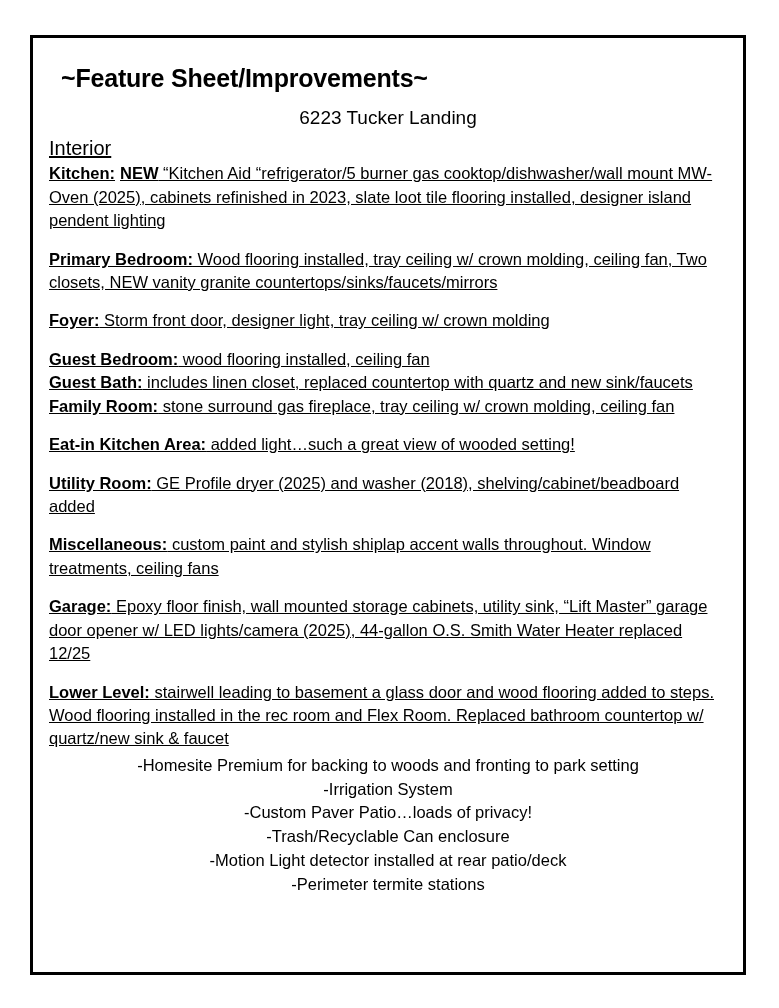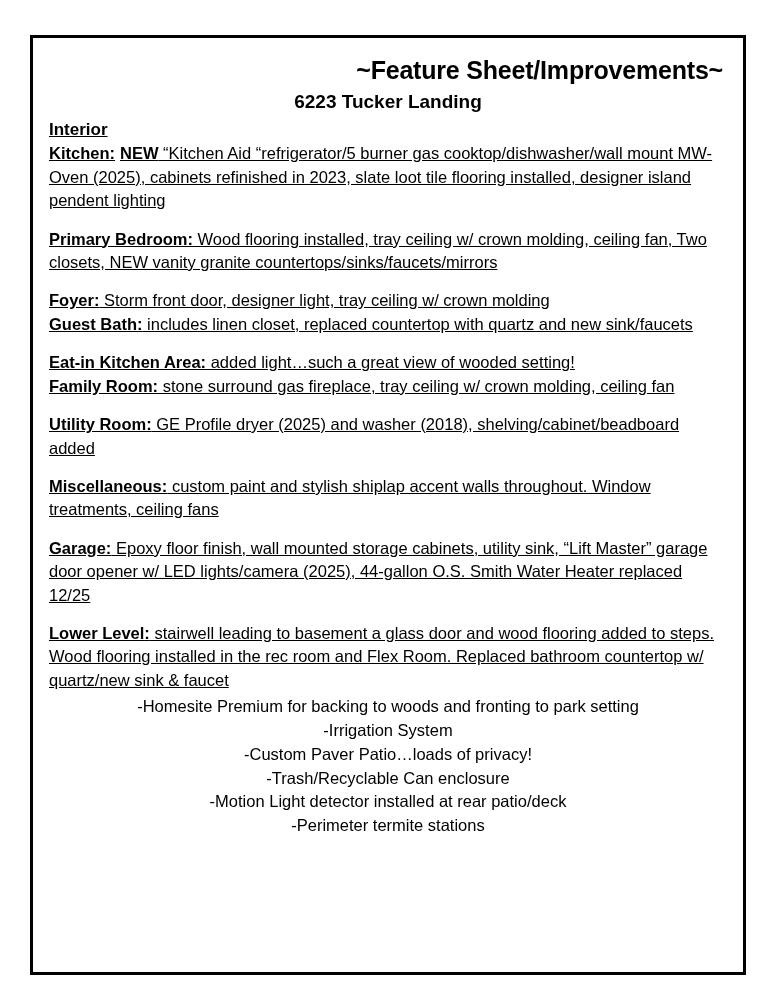--- a/index.html
+++ b/index.html
@@ -23,40 +23,38 @@
     height: 940px;
     border: 3px solid #000000;
     box-sizing: border-box;
     background: #ffffff;
   }
   .inner {
     padding: 14px 16px 0 16px;
     box-sizing: border-box;
   }
   .doc-title {
-    text-align: right;
+    text-align: left;
     font-size: 25px;
     font-weight: bold;
     letter-spacing: -0.2px;
     line-height: 1.15;
-    margin: 4px;
+    margin: 12px;
   }
   .doc-subtitle {
     text-align: center;
     font-size: 19px;
     line-height: 1.4;
     margin: 3px 0 4px 0;
-    font-weight: bold;
   }
   .section-head {
-    font-size: 17px;
+    font-size: 20px;
     text-decoration: underline;
     margin: 2px 0 0 0;
     line-height: 1.35;
-    font-weight: bold;
   }
   .para {
     font-size: 16.5px;
     line-height: 1.42;
     margin: 0 0 0 0;
     text-align: left;
     text-decoration: underline;
   }
   .para.gap {
     margin-top: 15px;
@@ -97,31 +95,34 @@
     </p>
 
     <p class="para gap">
       <span class="lbl">Primary Bedroom:</span><span> Wood flooring installed, tray ceiling w/ crown molding, ceiling fan, Two closets, NEW vanity granite countertops/sinks/faucets/mirrors</span>
     </p>
 
     <p class="para gap">
       <span class="lbl">Foyer:</span><span> Storm front door, designer light, tray ceiling w/ crown molding</span>
     </p>
 
+    <p class="para gap">
+      <span class="lbl">Guest Bedroom:</span><span> wood flooring installed, ceiling fan</span>
+    </p>
 
     <p class="para tight">
       <span class="lbl">Guest Bath:</span><span> includes linen closet, replaced countertop with quartz and new sink/faucets</span>
     </p>
 
+    <p class="para tight">
+      <span class="lbl">Family Room:</span><span> stone surround gas fireplace, tray ceiling w/ crown molding, ceiling fan</span>
+    </p>
+
     <p class="para gap">
       <span class="lbl">Eat-in Kitchen Area:</span><span> added light…such a great view of wooded setting!</span>
-    </p>
-
-    <p class="para tight">
-      <span class="lbl">Family Room:</span><span> stone surround gas fireplace, tray ceiling w/ crown molding, ceiling fan</span>
     </p>
 
     <p class="para gap">
       <span class="lbl">Utility Room:</span><span> GE Profile dryer (2025) and washer (2018), shelving/cabinet/beadboard added</span>
     </p>
 
     <p class="para gap">
       <span class="lbl">Miscellaneous:</span><span> custom paint and stylish shiplap accent walls throughout. Window treatments, ceiling fans</span>
     </p>
 

